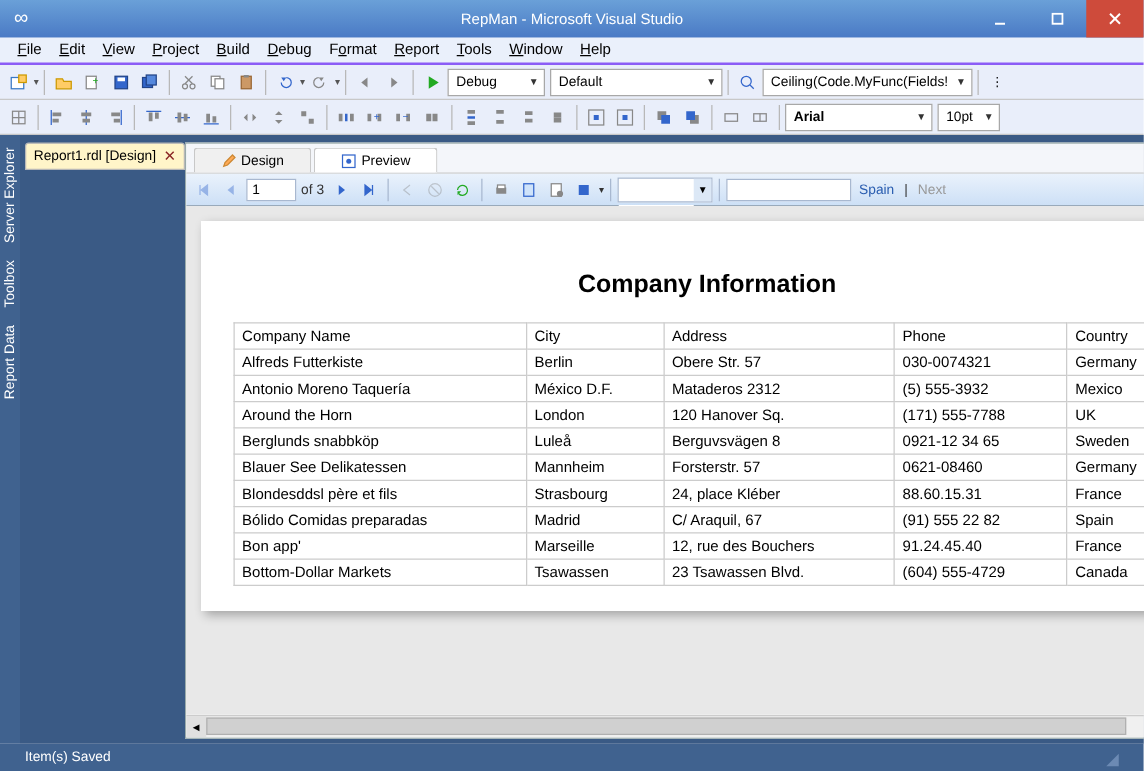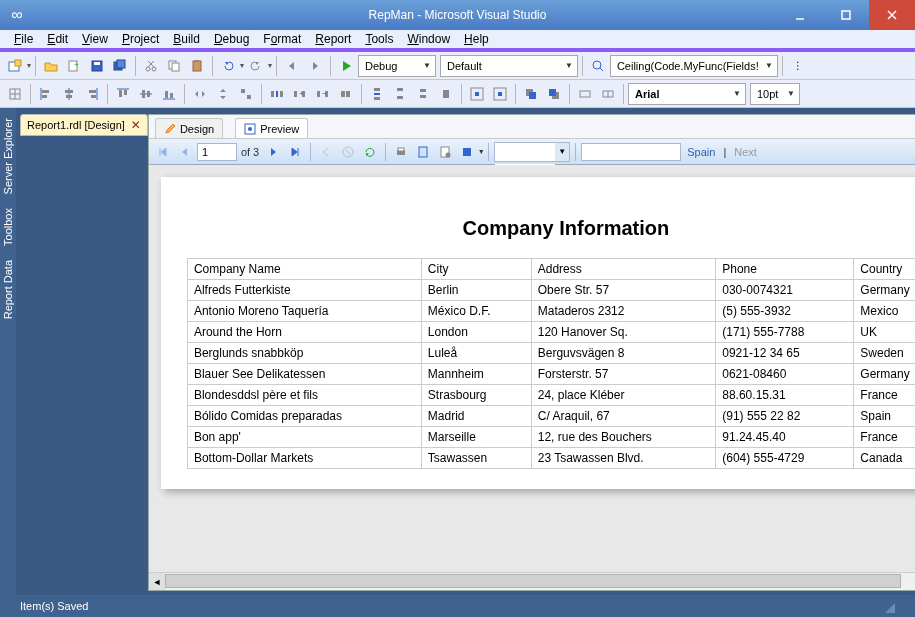--- a/index.html
+++ b/index.html
@@ -12,21 +12,21 @@
 .titlebar .winbtns { position:absolute; right:0; top:0; display:flex; height:100%; }
 .winbtn { width:46px; height:100%; display:flex; align-items:center; justify-content:center; color:#fff; font-family: sans-serif; font-size:11px;}
 .winbtn.close { background:#d9534f; background:#c84a3a; background:#c75050; background:#c84949; background:#d04a3e; background:#c8504a; }
 .winbtn.close { background:#d04c3a; }
 .winbtn.close { background:#c64938; }
 .winbtn.close { background:#d9534f; }
 .winbtn.close { background:#c9302c; background:#d9534f; }
 .winbtn.close svg,.winbtn svg{width:10px;height:10px;stroke:#fff;stroke-width:1.5;}
 
 
-.menubar { height:22px; background:#eee; background:#eaf0fb; display:flex; align-items:center; padding-left:8px; gap:2px; border-bottom:4px solid #8b5cf6;}
+.menubar { height:22px; background:#eee; background:#eaf0fb; display:flex; align-items:flex-start; padding-left:8px; gap:2px; border-bottom:2px solid #8b5cf6;}
 .menuitem { padding:2px 6px; font-size:12px; color:#000; }
 .menuitem .ul { text-decoration: underline; }
 
 
 .toolbar { height:28px; background:#e9eefa; border-bottom:1px solid #c8c8c8; display:flex; align-items:center; padding:0 4px; gap:1px;}
 .tbsep { width:1px; height:20px; background:#b8b8b8; margin:0 3px;}
 .tbbtn { width:22px; height:22px; display:flex; align-items:center; justify-content:center; border:1px solid transparent; border-radius:2px;}
 .tbbtn svg { width:14px; height:14px;}
 .tbdrop { display:flex; align-items:center; height:22px; border:1px solid #a8a8a8; background:#fff; padding:0 2px; }
 .tbdrop input { border:none; outline:none; font-size:11px; padding:0 4px;}
@@ -43,21 +43,21 @@
 
 
 .doctabs { display:flex; height:22px;}
 .doctab { background:#fff6c8; background:#fff5c9; border-top-left-radius:3px; border-top-right-radius:3px; padding:2px 6px; display:flex; align-items:center; gap:6px; font-size:11px; border:1px solid #b8b8b8;}
 .doctab .x { font-size:12px; color:#8a2525; }
 
 .docbody { flex:1; background:#fff; display:flex; flex-direction:column; border:1px solid #9aa; overflow:hidden;}
 
 
 .innertabs { display:flex; height:24px; padding:3px 6px 0 6px; background:#f4f6fa; border-bottom:1px solid #c8c8c8;}
-.innertab { display:flex; align-items:center; gap:4px; padding:2px 8px; border:1px solid #c8c8c8; border-bottom:none; font-size:11px; margin-right:12px; background:#fff; border-top-left-radius:3px; border-top-right-radius:3px;}
+.innertab { display:flex; align-items:center; gap:4px; padding:2px 21px; border:1px solid #c8c8c8; border-bottom:none; font-size:11px; margin-right:2px; background:#fff; border-top-left-radius:3px; border-top-right-radius:3px;}
 .innertab.inactive { background:#f0f0f0;}
 .innertab .tic { width:12px;height:12px;}
 
 
 .rptbar { height:26px; background: linear-gradient(#eaf2fc,#cde0f6); display:flex; align-items:center; padding:0 4px; gap:2px; border-bottom:1px solid #9ab;}
 .rptbtn { width:20px; height:20px; display:flex;align-items:center;justify-content:center;}
 .rptbtn svg{width:12px;height:12px;}
 .rptbtn.dis svg { opacity:0.4;}
 .rptinput { width:40px; height:18px; border:1px solid #a8b8d0; background:#fff; font-size:11px; padding:0 4px;}
 .rptsep{width:1px;height:18px;background:#a8b8d0;margin:0 3px;}

